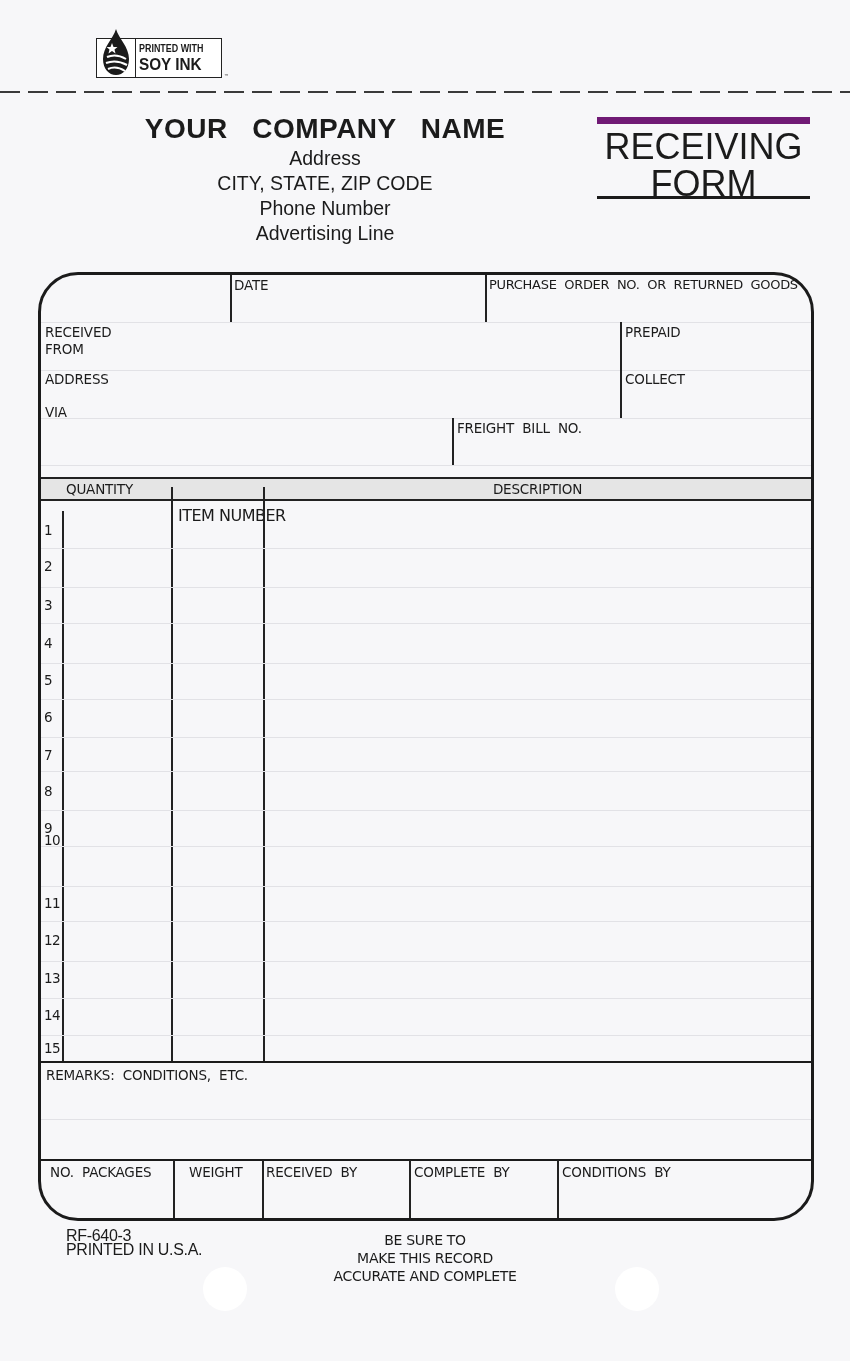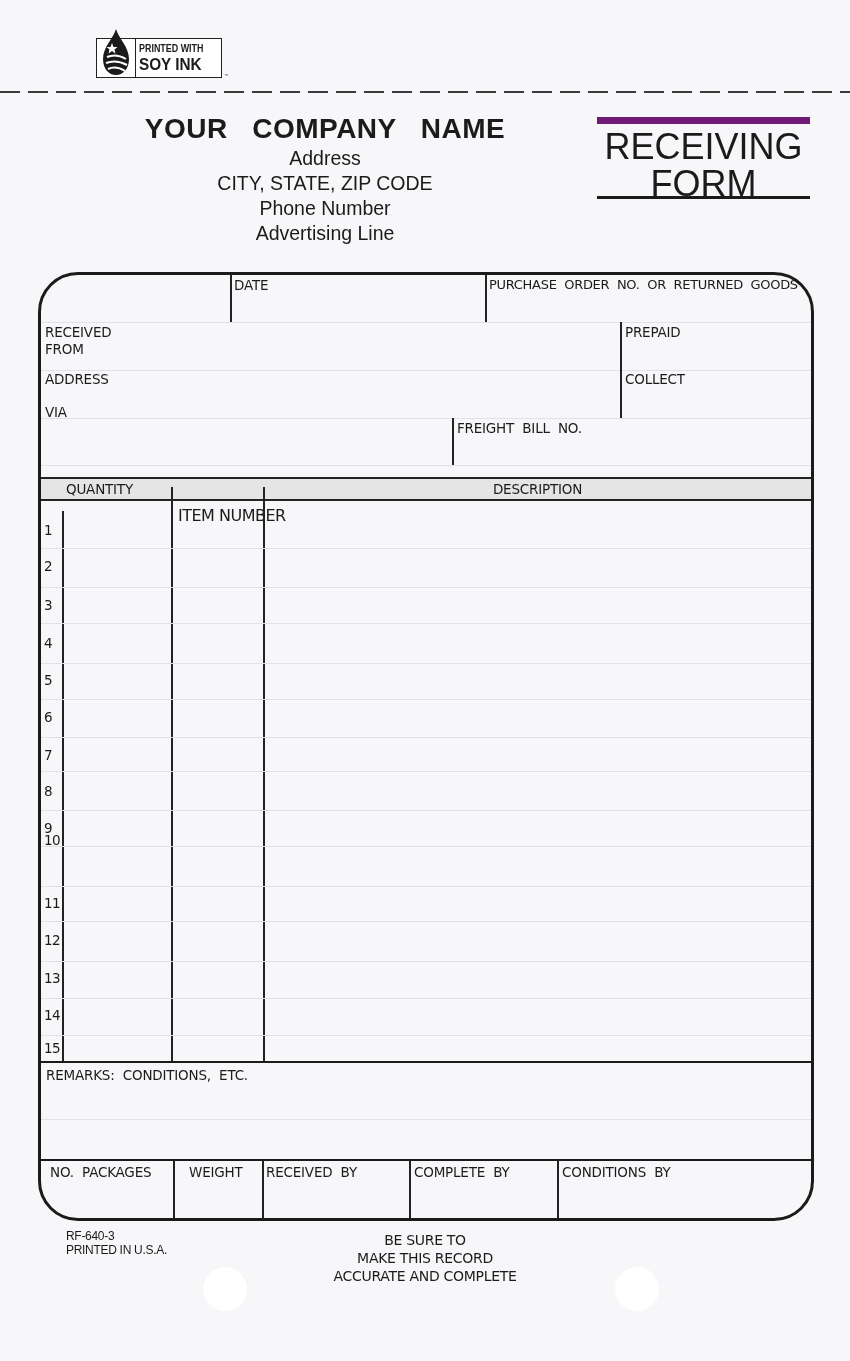--- a/index.html
+++ b/index.html
@@ -27,21 +27,21 @@
   .form { left: 38px; top: 272px; width: 776px; height: 949px; border: 3px solid #1b1b1b; border-radius: 40px; box-sizing: border-box; }
   .hl { position: absolute; height: 0; border-top: 1px solid #e2e2e6; }
   .hl.dark { border-top: 2.5px solid #1b1b1b; }
   .vl { position: absolute; width: 0; border-left: 2px solid #222; }
   .lbl { position: absolute; font-family: "DejaVu Sans", sans-serif; font-size: 13.5px; line-height: 16px; color: #1b1b1b; white-space: nowrap; letter-spacing: -0.2px; }
   .lbl.small { font-size: 13px; letter-spacing: -0.3px; }
   .thead { position: absolute; left: 41px; top: 477px; width: 770px; height: 24px; background: #e5e5e5; border-top: 2px solid #222; border-bottom: 2px solid #222; box-sizing: border-box; }
   .rownum { position: absolute; left: 44px; width: 18px; font-size: 13.5px; line-height: 16px; text-align: left; letter-spacing: -0.5px; }
   .field { position: absolute; background: transparent; border: none; outline: none; }
   .hole { position: absolute; width: 44px; height: 44px; border-radius: 50%; background: #ffffff; }
-  .foot-l { left: 66px; top: 1229px; font-family: "Liberation Sans", sans-serif; font-size: 12px; line-height: 14px; letter-spacing: -0.3px; }
+  .foot-l { left: 66px; top: 1229px; font-family: "Liberation Sans", sans-serif; font-size: 16px; line-height: 14px; letter-spacing: -0.3px; }
   .foot-c { left: 300px; top: 1231px; width: 250px; text-align: center; font-size: 14px; line-height: 18px; letter-spacing: -0.3px; }
 </style>
 </head>
 <body>
 
 <div class="abs soy">
   <svg class="drop" viewBox="0 0 34 50">
     <path d="M17 2 C14 12, 4 20, 4 32 C4 42, 10 48, 17 48 C24 48, 30 42, 30 32 C30 20, 20 12, 17 2 Z" fill="#1b1b1b"></path>
     <path d="M8 30 Q17 26 27 32" stroke="#fff" stroke-width="2" fill="none"></path>
     <path d="M7 36 Q17 32 28 38" stroke="#fff" stroke-width="2" fill="none"></path>

